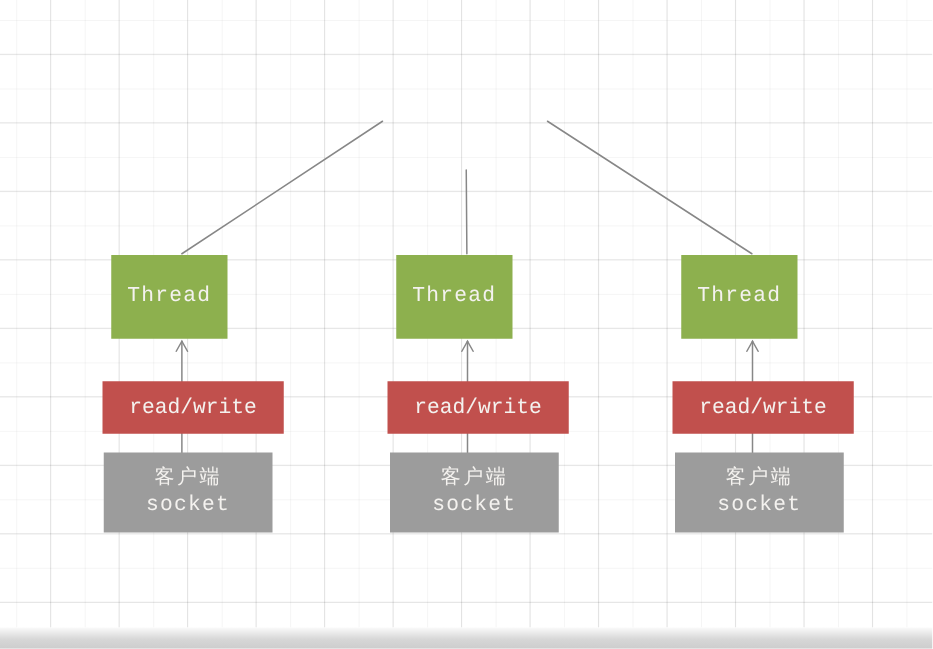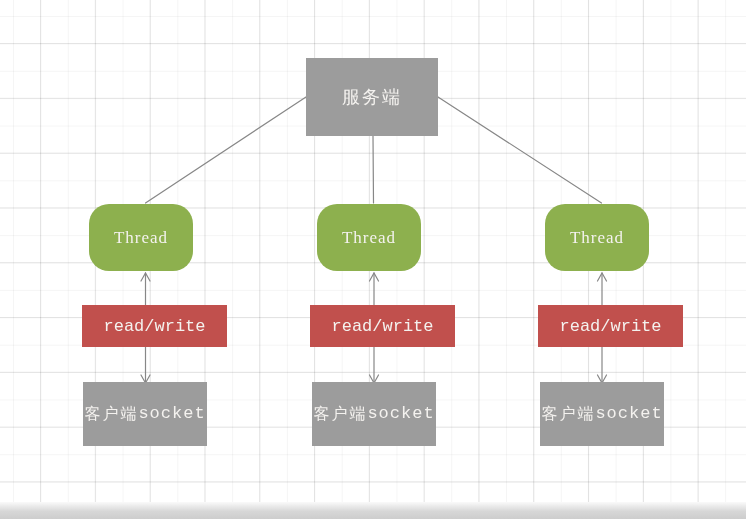--- a/index.html
+++ b/index.html
@@ -30,32 +30,32 @@
   .node{
     position:absolute;z-index:2;box-sizing:border-box;
     display:flex;align-items:center;justify-content:center;
     color:#f4f2ef;text-align:center;
   }
   .server{
     left:306px;top:58px;width:132px;height:78px;background:#9c9c9c;
     font-size:18px;letter-spacing:2px;
   }
   .thread{
-    top:204px;width:104px;height:67px;background:#8db04e;
-    font-family:Liberation Serif, serif;
-    font-size:17px;letter-spacing:1px;border-radius:20px;
+    top:204px;width:93px;height:67px;background:#8db04e;
+    font-family:Liberation Mono, monospace;
+    font-size:17px;letter-spacing:1px;
   }
   .io{
     top:305px;width:145px;height:42px;background:#c1504d;
     font-family:"Liberation Mono","DejaVu Sans Mono",monospace;
     font-size:17px;
   }
   .client{
-    top:382px;width:124px;height:64px;background:#9c9c9c;
-    flex-direction:row;line-height:1.4;
+    top:362px;width:135px;height:64px;background:#9c9c9c;
+    flex-direction:column;line-height:1.4;
   }
   .client .cn{font-size:16px;letter-spacing:2px;}
   .client .en{
     font-family:"Liberation Mono","DejaVu Sans Mono",monospace;
     font-size:17px;letter-spacing:1px;
   }
 </style>
 </head>
 <body>
 
@@ -80,23 +80,20 @@
       <path d="M369.5 375 L374 383 L378.5 375"></path>
     </g>
 
     <g>
       <path d="M602 273 L602 383"></path>
       <path d="M597.5 281 L602 273 L606.5 281"></path>
       <path d="M597.5 375 L602 383 L606.5 375"></path>
     </g>
   </svg>
 
-  <div class="node server">
-    <span>服务端</span>
-  </div>
 
   <div class="node thread" style="left:89px;">
     <span>Thread</span>
   </div>
   <div class="node io" style="left:82px;">
     <span>read/write</span>
   </div>
   <div class="node client" style="left:83px;">
     <span class="cn">客户端</span>
     <span class="en">socket</span>

